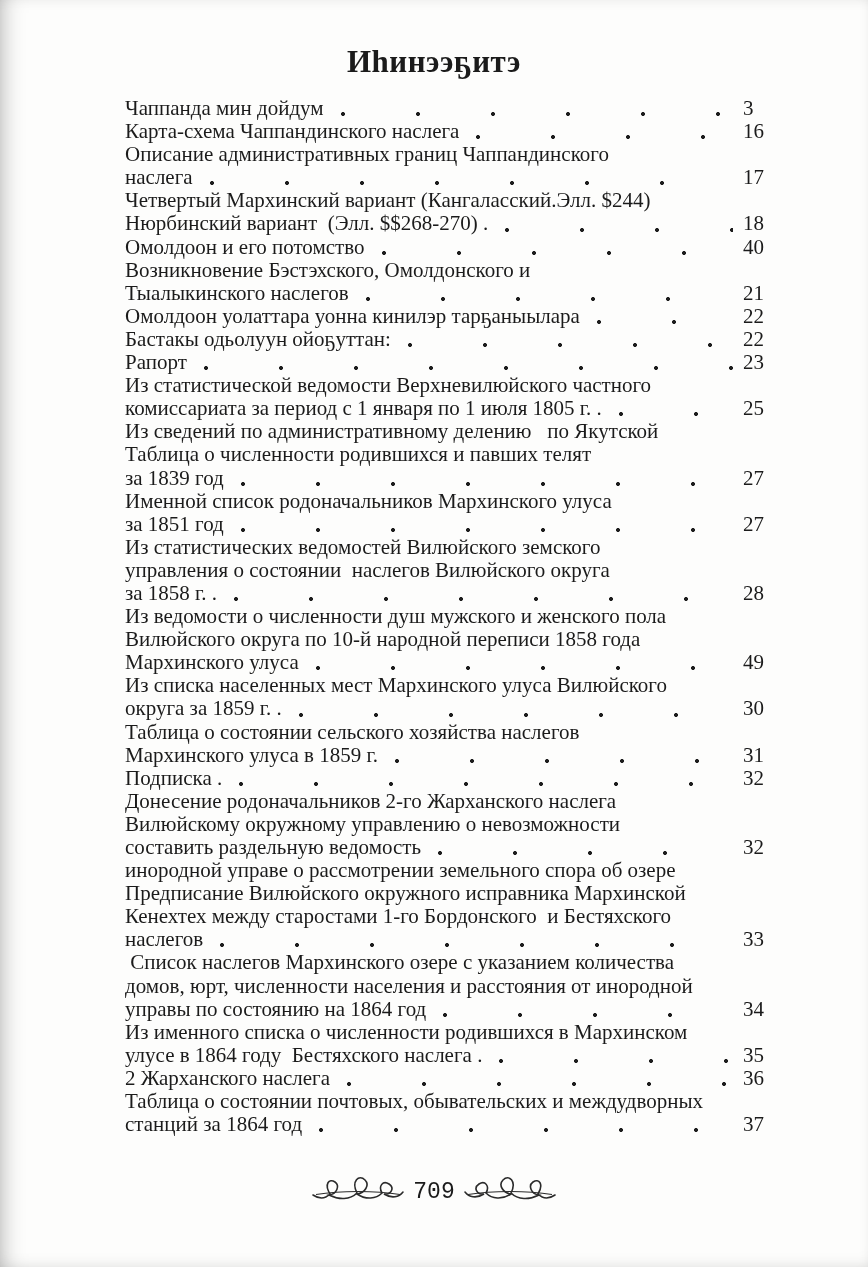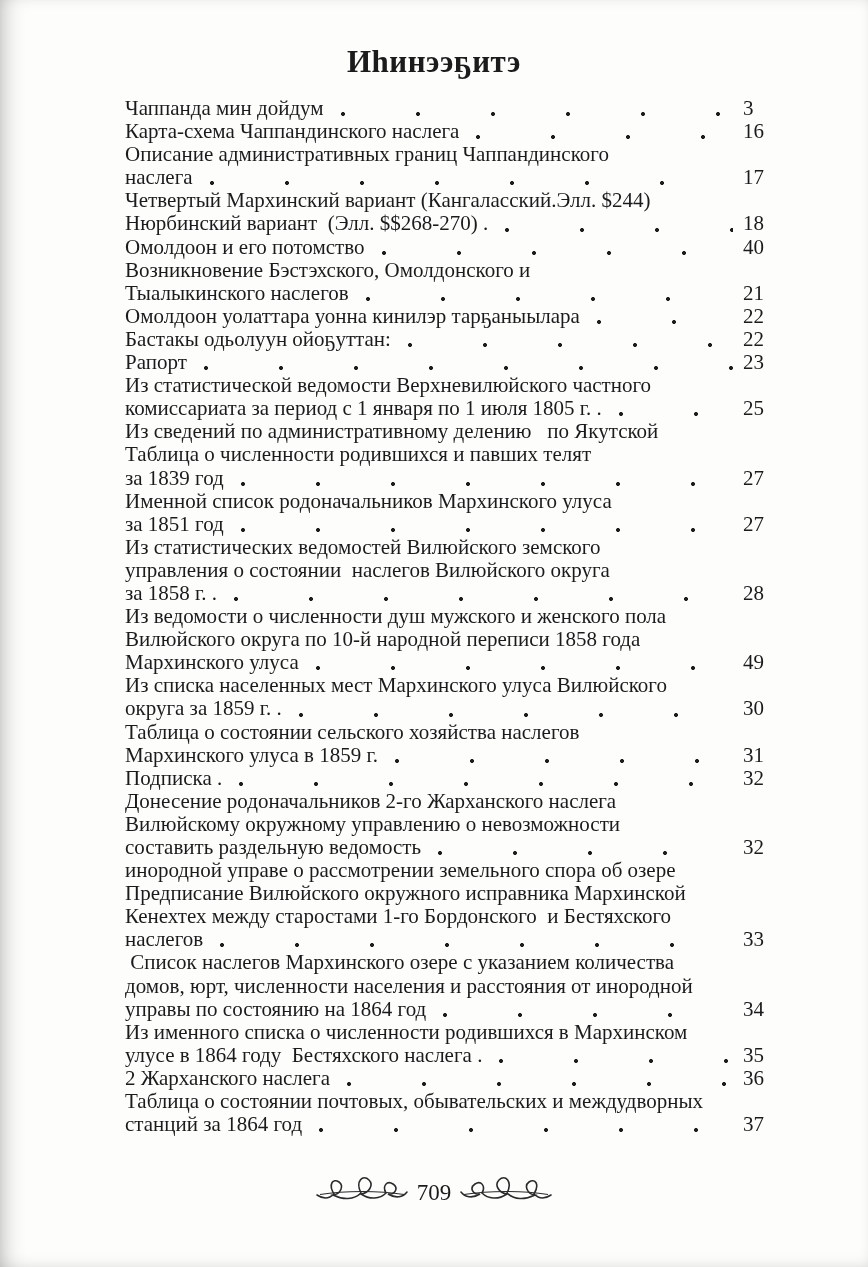--- a/index.html
+++ b/index.html
@@ -32,21 +32,21 @@
   .leader{
     flex:1 1 auto;min-width:0;align-self:stretch;
     margin:0 10px 0 16px;
     background-image:radial-gradient(circle at 3px calc(100% - 6px), #1d1d1d 1.6px, rgba(0,0,0,0) 2.3px);
     background-size:75px 100%;
     background-repeat:repeat-x;
   }
   .pg{flex:0 0 28px;width:28px;text-align:left;white-space:pre;}
   .footer{
     position:absolute;top:1176px;left:0;width:868px;
-    display:flex;justify-content:center;align-items:center;gap:8px;
+    display:flex;justify-content:center;align-items:center;gap:8px;font-family:Liberation Mono, monospace;
   }
   .folio{font-size:23px;line-height:23px;}
   .fl{display:block;}
   .fl svg{display:block;}
   .mirror svg{transform:scaleX(-1);}
 </style>
 </head>
 <body>
 
 <div class="page">

